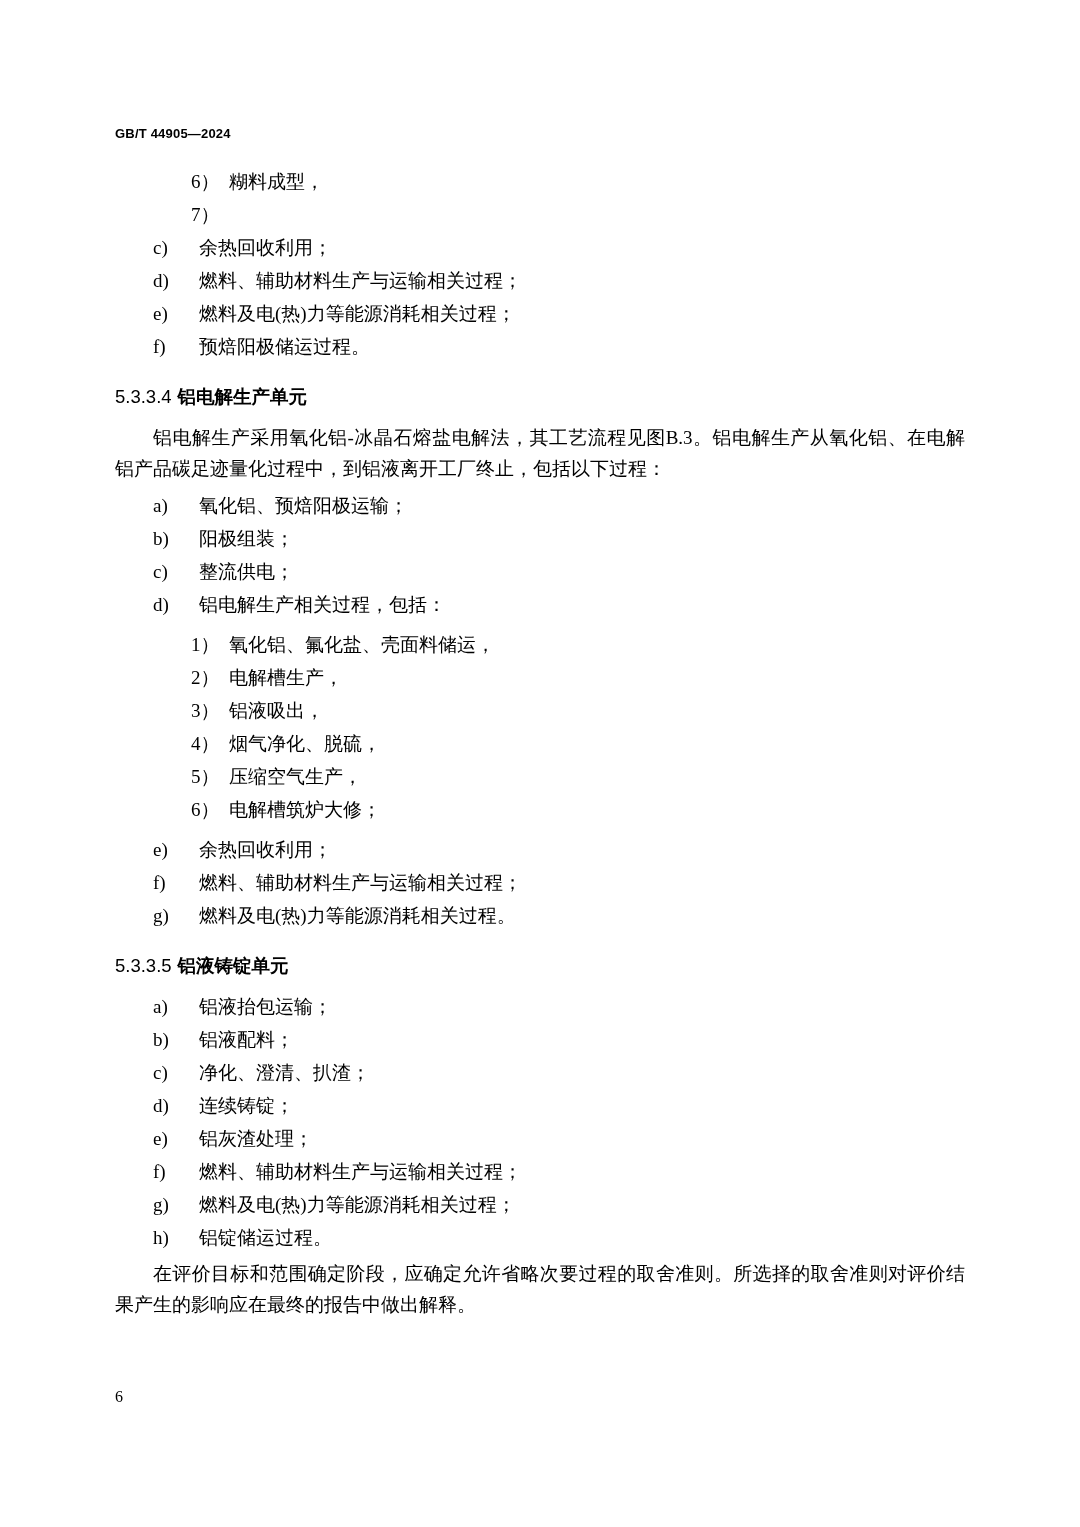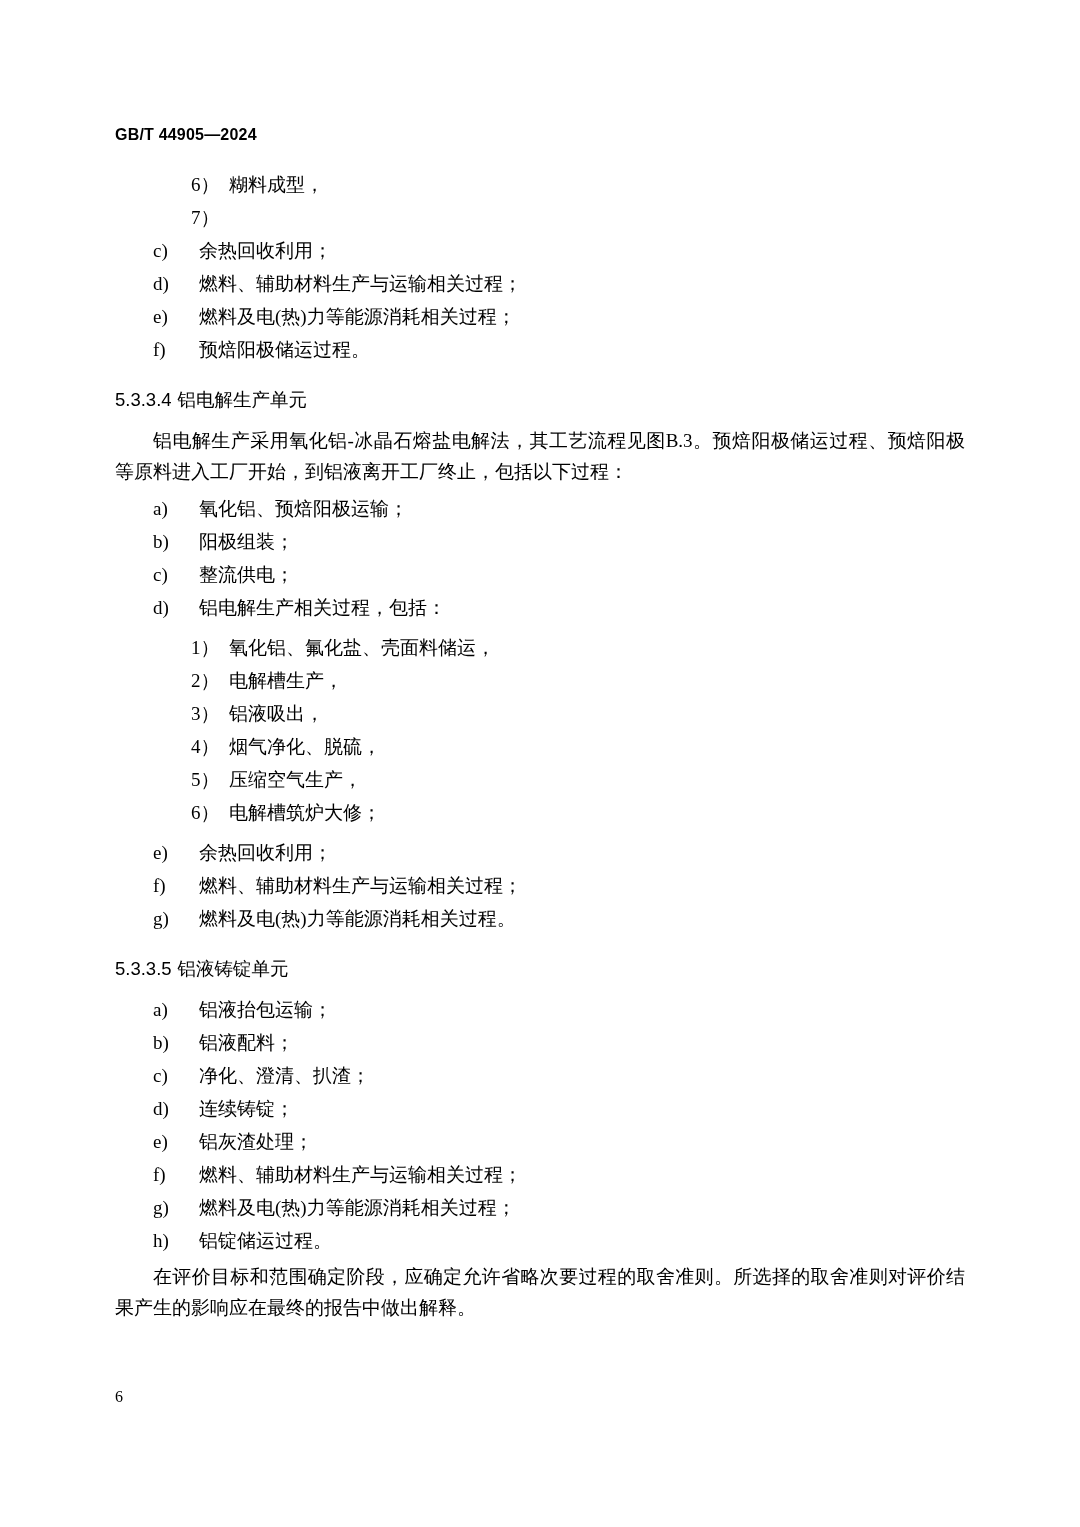--- a/index.html
+++ b/index.html
@@ -24,38 +24,38 @@
   }
   .content {
     position: absolute;
     left: 115px;
     top: 126px;
     width: 850px;
   }
   .header {
     font-family: "Liberation Sans", "DejaVu Sans", sans-serif;
     font-weight: bold;
-    font-size: 16px;
+    font-size: 13px;
     letter-spacing: 0.2px;
     margin-bottom: 26px;
   }
   .heading {
     font-family: "Liberation Sans", "DejaVu Sans", sans-serif;
     font-weight: bold;
     font-size: 18.5px;
     margin-top: 22px;
     margin-bottom: 14px;
   }
   .heading .num {
     display: inline-block;
     margin-right: 6px;
     font-weight: normal;
   }
   .heading .ttl {
-    font-weight: normal;
+    font-weight: bold;
   }
   .para {
     font-size: 19px;
     line-height: 1.62;
     text-align: justify;
     text-justify: inter-ideograph;
     margin: 6px 0;
     text-indent: 38px;
   }
   .list {
@@ -131,21 +131,21 @@
       <li class="li lvl1">
         <span class="marker">f)</span>
         <span class="txt">预焙阳极储运过程。</span>
       </li>
     </ul>
 
     <div class="heading">
       <span class="num">5.3.3.4</span><span class="ttl">铝电解生产单元</span>
     </div>
 
-    <p class="para">铝电解生产采用氧化铝-冰晶石熔盐电解法，其工艺流程见图B.3。预焙阳极储运过程、预焙阳极等原料进入工厂开始，到铝液离开工厂终止，包括以下过程：</p>
+    <p class="para">铝电解生产采用氧化铝-冰晶石熔盐电解法，其工艺流程见图B.3。铝电解生产从氧化铝、在电解铝产品碳足迹量化过程中，到铝液离开工厂终止，包括以下过程：</p>
 
     <ul class="list">
       <li class="li lvl1">
         <span class="marker">a)</span>
         <span class="txt">氧化铝、预焙阳极运输；</span>
       </li>
       <li class="li lvl1">
         <span class="marker">b)</span>
         <span class="txt">阳极组装；</span>
       </li>

